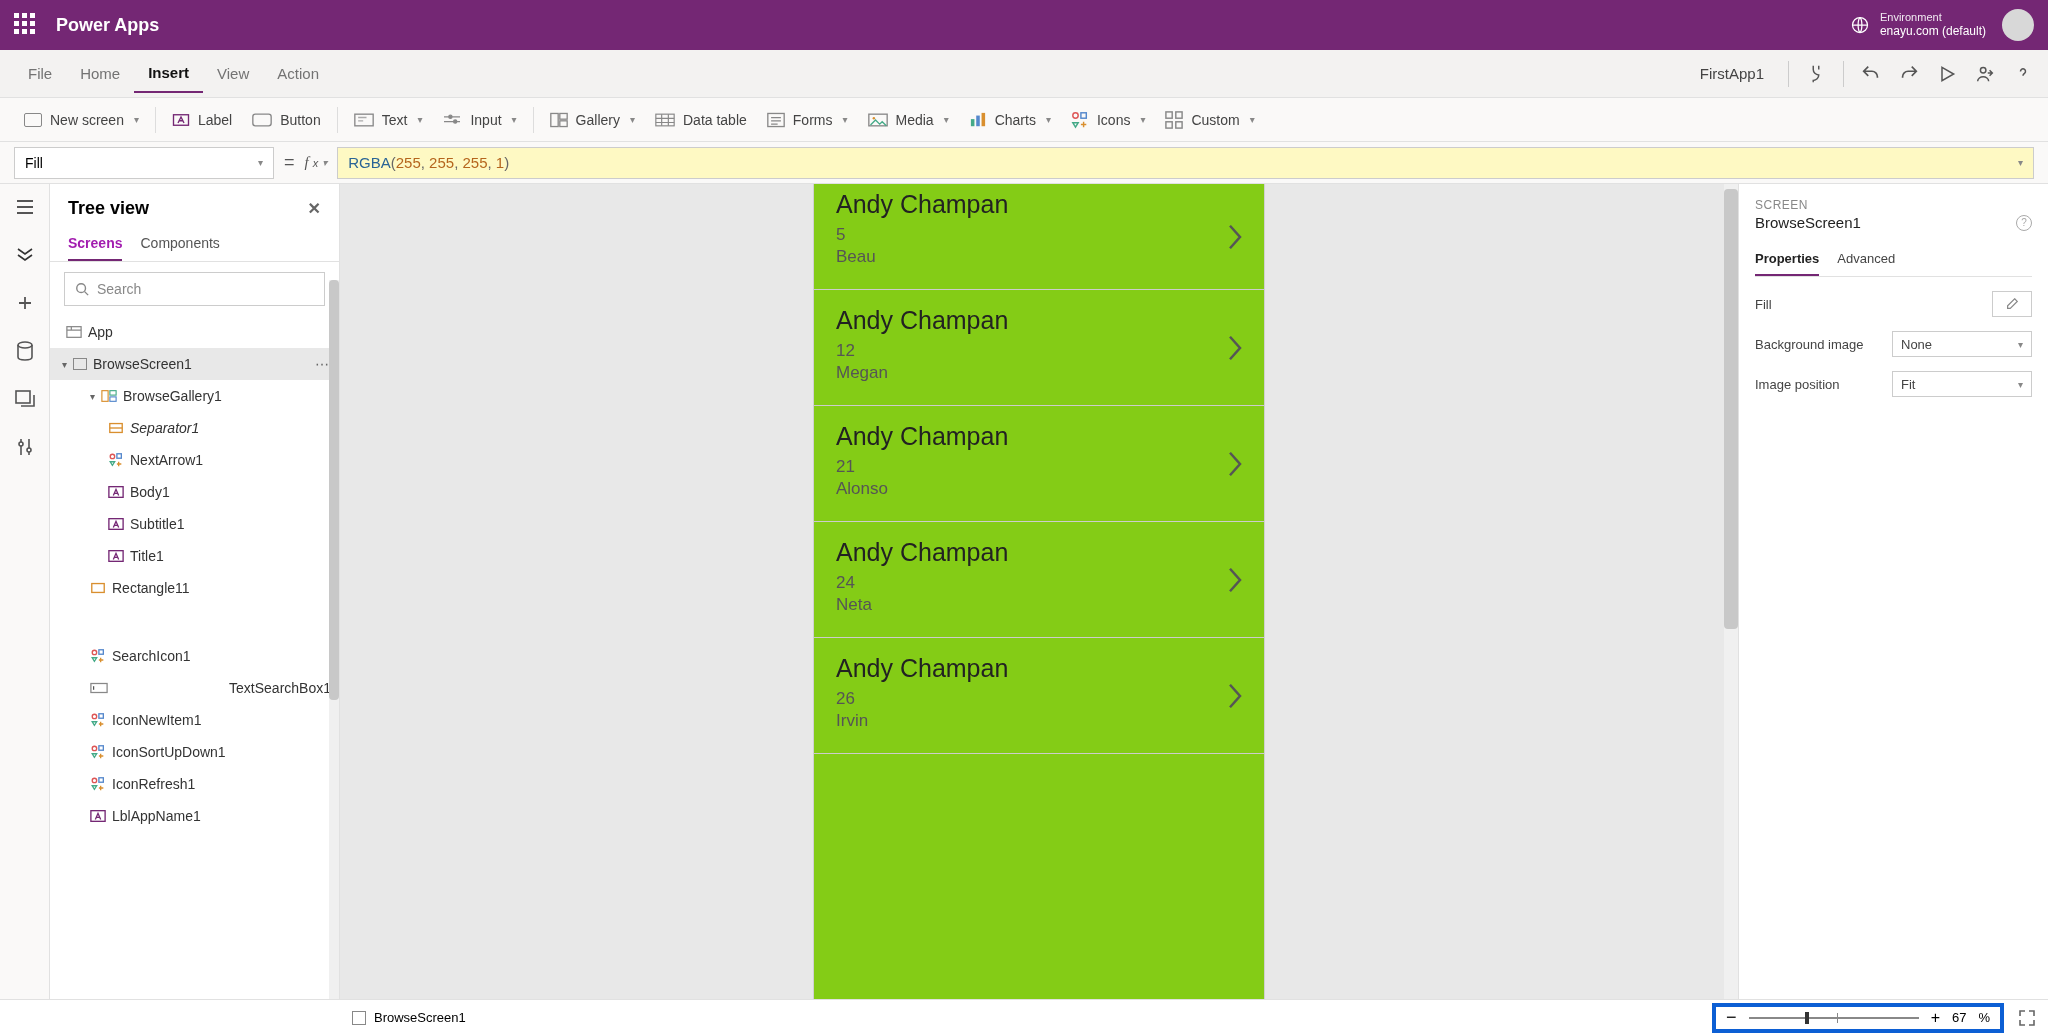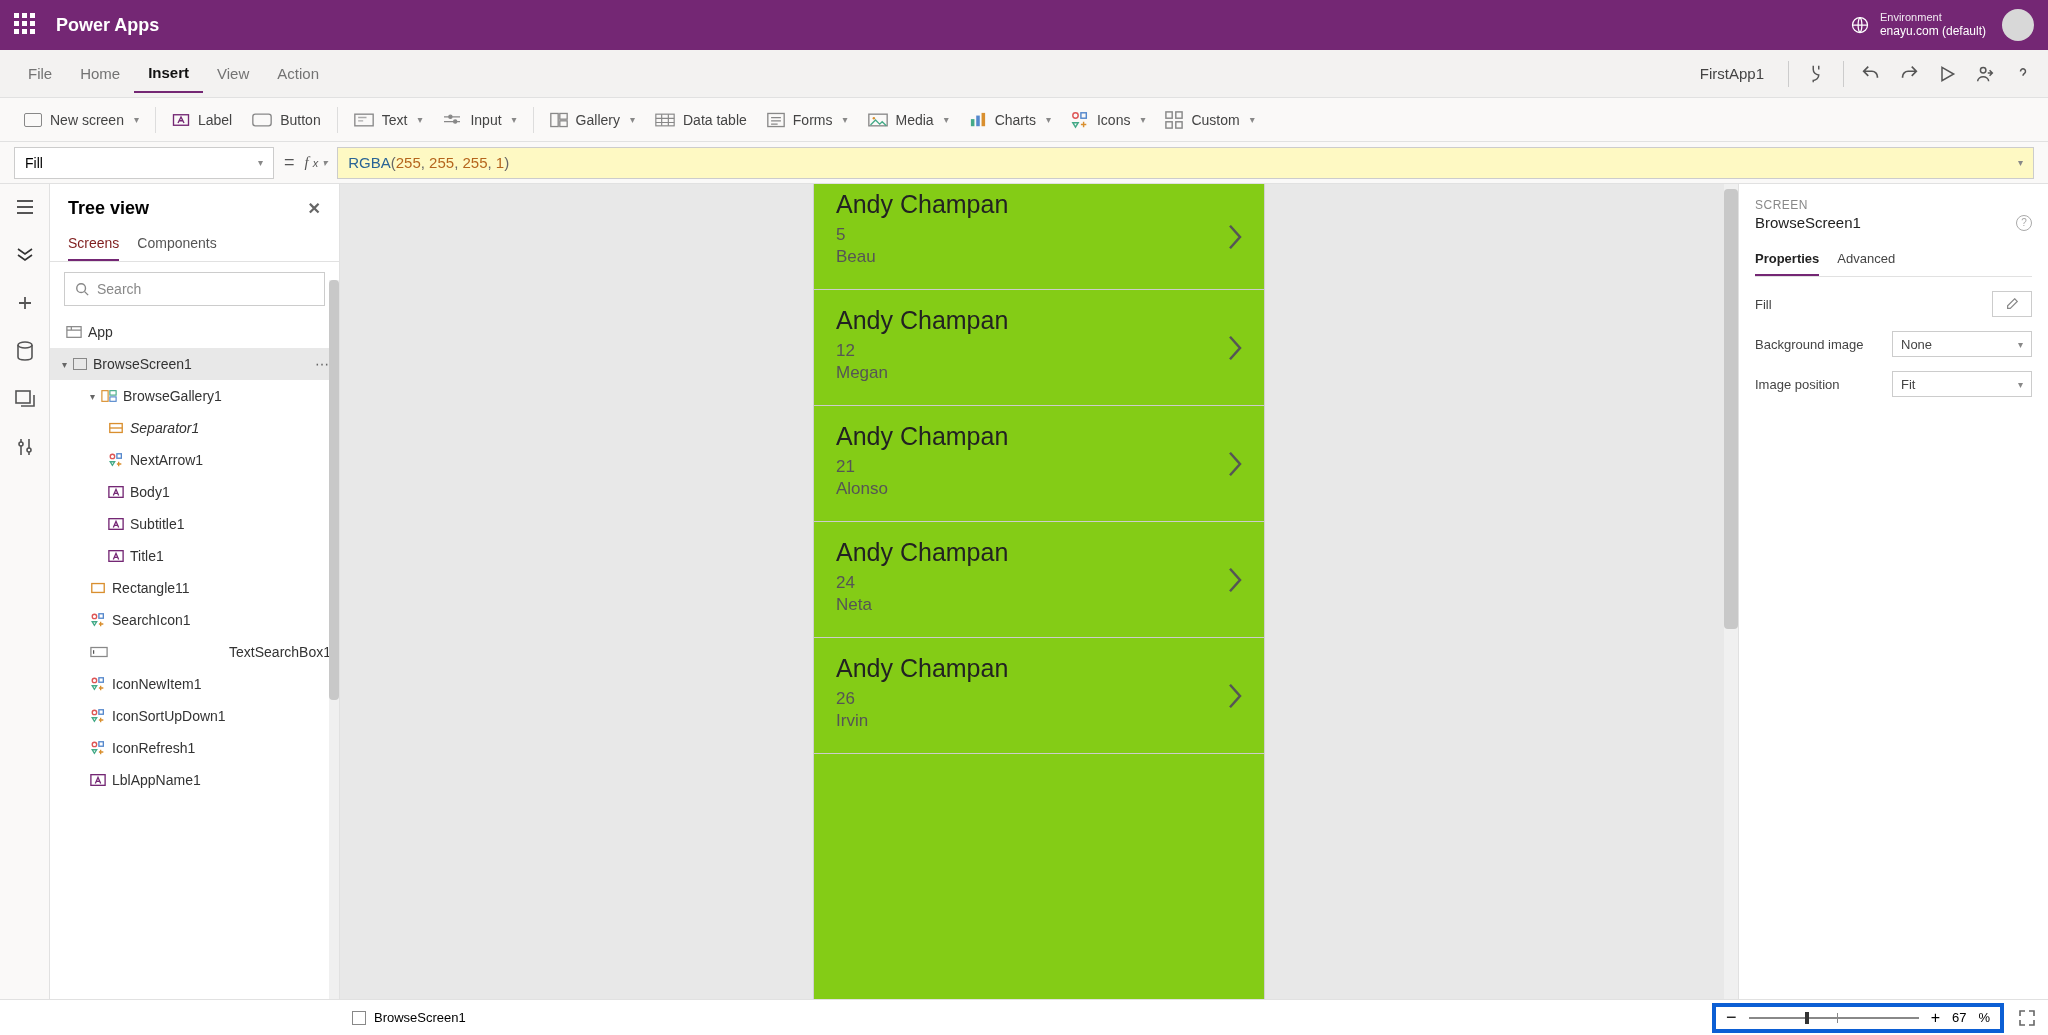--- a/index.html
+++ b/index.html
@@ -45,21 +45,21 @@
   
   .main { display:flex; height:calc(1035px - 50px - 48px - 44px - 42px - 36px); }
   .leftrail { width:50px; border-right:1px solid #e1e1e1; display:flex; flex-direction:column; align-items:center; padding-top:12px; gap:26px; background:#faf9f8;}
   .leftrail .lricon { width:22px; height:22px; cursor:pointer; color:#555; display:flex; align-items:center; justify-content:center;}
   
   
   .treepanel { width:290px; border-right:1px solid #e1e1e1; background:#fff; display:flex; flex-direction:column; position:relative;}
   .treehead { display:flex; align-items:center; justify-content:space-between; padding:14px 18px 8px; font-size:18px; font-weight:600;}
   .treetabs { display:flex; gap:18px; padding:0 18px; border-bottom:1px solid #e1e1e1; font-size:14px;}
   .treetab { padding:8px 0; cursor:pointer; color:#555; }
-  .treetab.active { color:#7f1d1d; border-bottom:2px solid #742774; font-weight:400;}
+  .treetab.active { color:#a21caf; border-bottom:2px solid #742774; font-weight:700;}
   .treesearch { margin:10px 14px; height:34px; border:1px solid #ccc; display:flex; align-items:center; padding:0 10px; gap:8px; font-size:14px; color:#888;}
   .treelist { flex:1; overflow:auto; font-size:14px; color:#333;}
   .trow { display:flex; align-items:center; height:32px; padding:0 8px; gap:6px; cursor:pointer;}
   .trow.selected { background:#e8e8e8; }
   .trow .dots { margin-left:auto; letter-spacing:2px; color:#666;}
   .tvscroll { position:absolute; right:0; top:96px; bottom:0; width:10px; background:#f0f0f0;}
   .tvthumb { position:absolute; top:0; width:100%; height:420px; background:#c8c8c8; border-radius:4px;}
   
   
   .canvaswrap { flex:1; background:#e8e8e8; display:flex; justify-content:center; position:relative; overflow:hidden;}
@@ -408,21 +408,21 @@
               <path d="M6 11l3-7 3 7M7 8.5h4"></path>
             </svg>
             <span>Title1</span>
           </div>
           <div class="trow" style="padding-left: 40px;">
             <svg width="16" height="14" viewBox="0 0 18 14" fill="none" stroke="#d98f2e" stroke-width="1.5">
               <rect x="2" y="2" width="14" height="10"></rect>
             </svg>
             <span>Rectangle11</span>
           </div>
-          <div class="trow" style="padding-left: 40px;">
+          <div class="trow" style="padding-left: 40px; margin-top: 36px;">
             <svg width="16" height="16" viewBox="0 0 18 18" fill="none" stroke-width="1.5">
               <circle cx="5" cy="5" r="2.5" stroke="#d55"></circle>
               <rect x="10" y="2" width="5" height="5" stroke="#58c"></rect>
               <path d="M5 15l-2.5-4h5z" stroke="#4a8"></path>
               <path d="M12 11v5M10 13.5h5" stroke="#d98f2e"></path>
             </svg>
             <span>SearchIcon1</span>
           </div>
           <div class="trow" style="padding-left: 40px; justify-content: space-between;">
             <svg width="18" height="12" viewBox="0 0 20 12" fill="none" stroke="#888" stroke-width="1.4">

